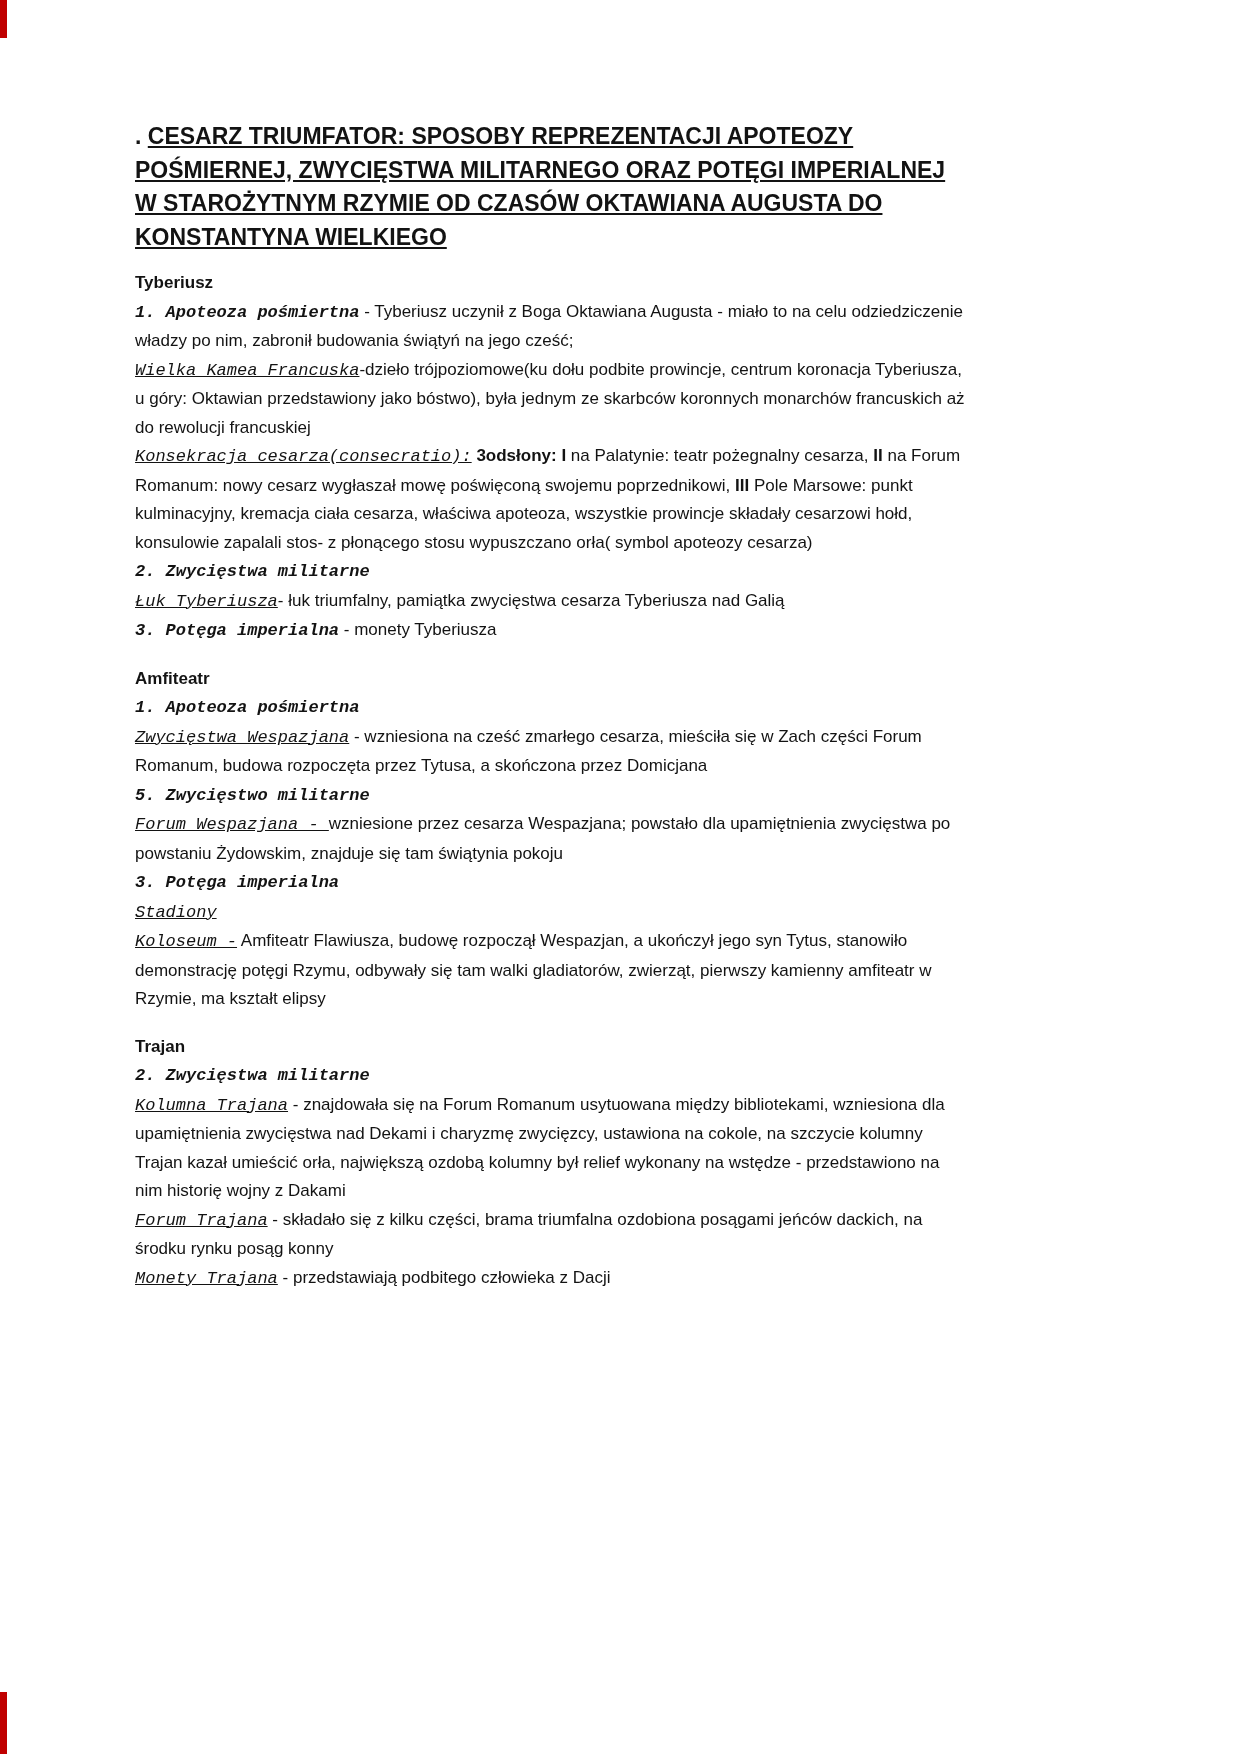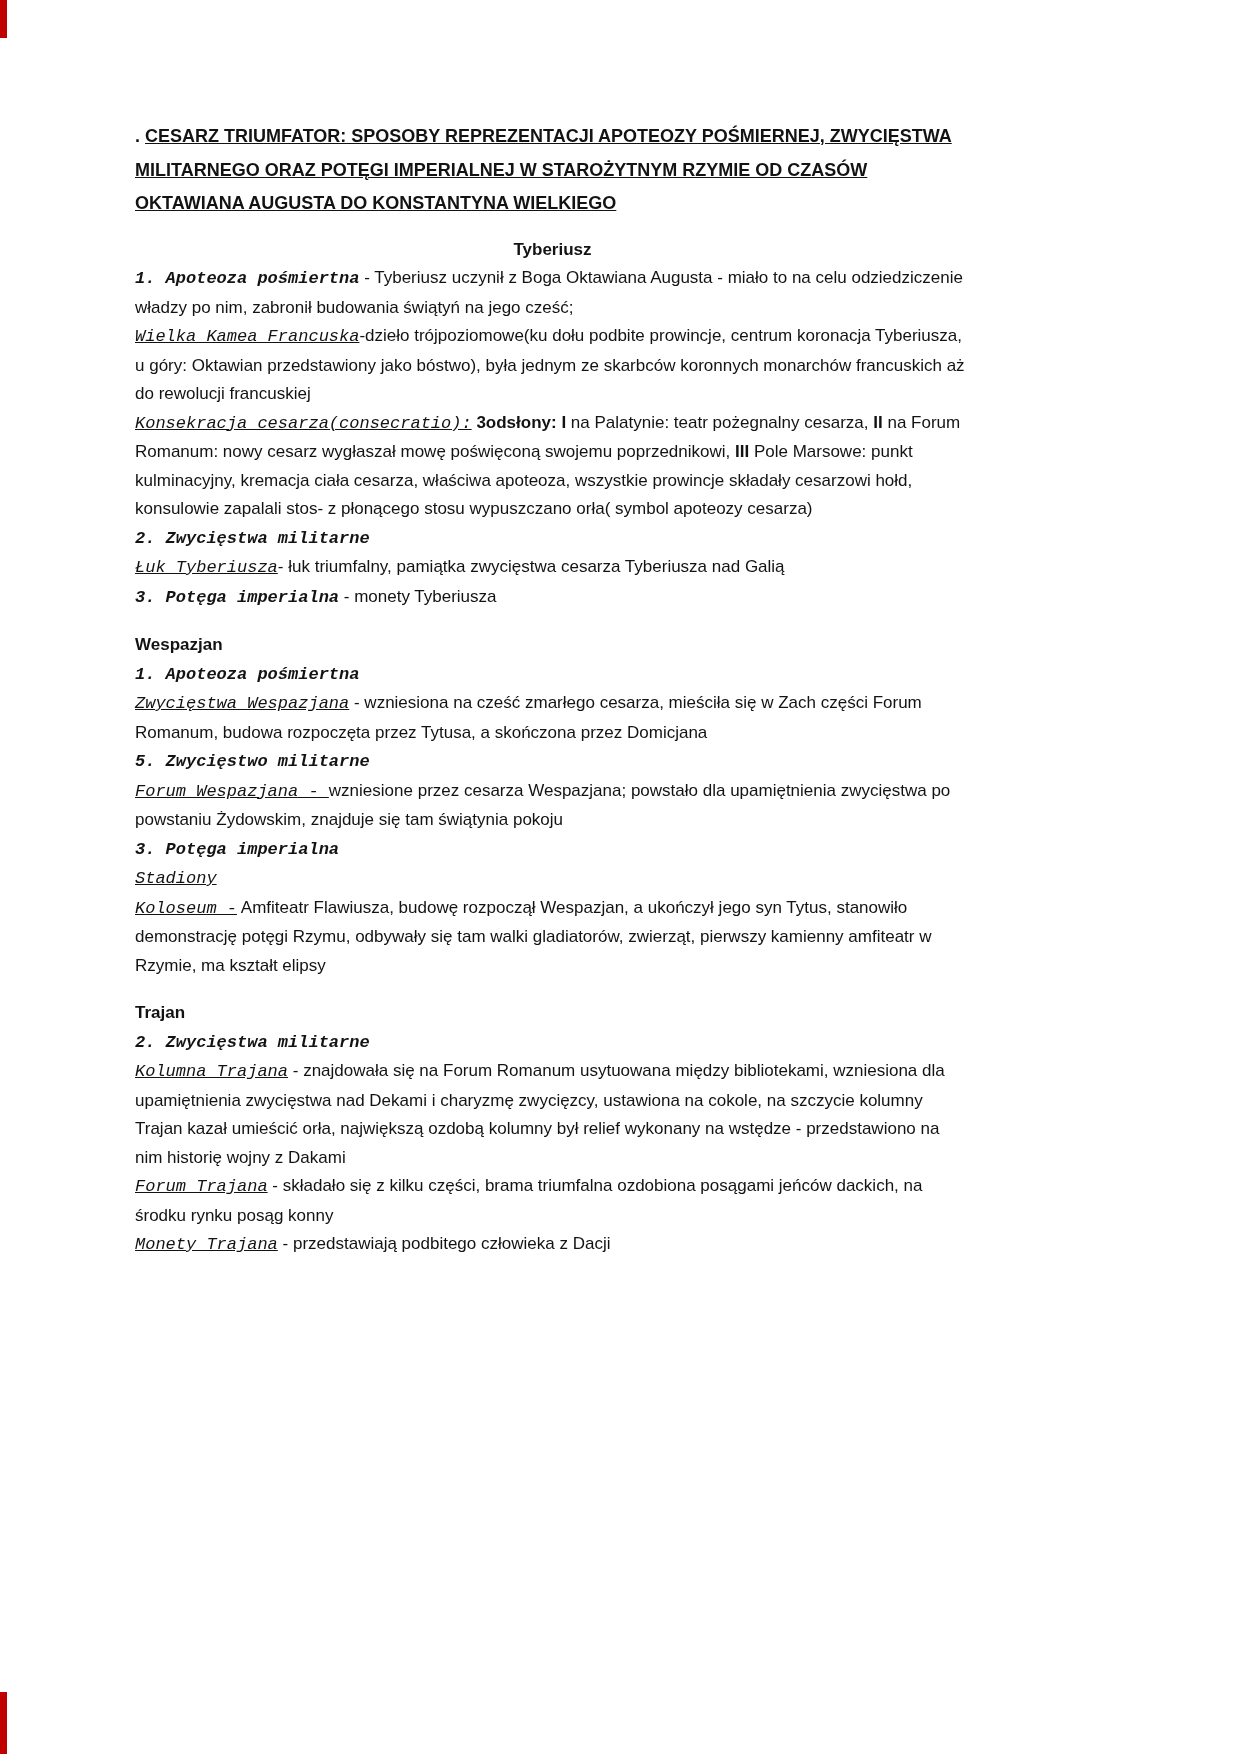--- a/index.html
+++ b/index.html
@@ -31,31 +31,31 @@
     position: absolute;
     left: 135px;
     top: 120px;
     width: 835px;
     font-size: 17px;
     line-height: 28.5px;
     text-align: left;
   }
   .title {
     margin: 0 0 15px 0;
-    font-size: 18px;
+    font-size: 23px;
     line-height: 33.5px;
   }
   .rb { font-weight: bold; }
   .ri { font-style: italic; font-family: Liberation Mono, monospace; }
   .ru { text-decoration: underline; }
   .heading {
     margin: 19px 0 0 0;
     font-weight: bold;
   }
-  #sections .heading:first-child { margin-top: 12px; text-align: center; }
+  #sections .heading:first-child { margin-top: 12px; }
   .block {
     margin: 0;
   }
 </style>
 </head>
 <body>
 
 <div class="page">
   <div class="red-mark top" style="background: rgb(192, 0, 0);"></div>
   <div class="red-mark bottom" style="background: rgb(192, 0, 0);"></div>
@@ -63,21 +63,21 @@
   <div class="content">
     <p class="title"><span class="rb">.  </span><span class="rb ru">CESARZ TRIUMFATOR: SPOSOBY REPREZENTACJI APOTEOZY POŚMIERNEJ, ZWYCIĘSTWA MILITARNEGO ORAZ POTĘGI IMPERIALNEJ W STAROŻYTNYM RZYMIE OD CZASÓW OKTAWIANA AUGUSTA DO KONSTANTYNA WIELKIEGO</span></p>
     <div id="sections">
         <p class="heading">Tyberiusz</p>
         <p class="block"><span class="rb ri">1. Apoteoza pośmiertna</span><span> - Tyberiusz uczynił z Boga Oktawiana Augusta - miało to na celu odziedziczenie władzy po nim, zabronił budowania świątyń na jego cześć;</span></p>
         <p class="block"><span class="ri ru">Wielka Kamea Francuska</span><span>-dzieło trójpoziomowe(ku dołu podbite prowincje, centrum koronacja Tyberiusza, u góry: Oktawian przedstawiony jako bóstwo), była jednym ze skarbców koronnych monarchów francuskich aż do rewolucji francuskiej</span></p>
         <p class="block"><span class="ri ru">Konsekracja cesarza(consecratio):</span><span> </span><span class="rb">3odsłony: I</span><span> na Palatynie: teatr pożegnalny cesarza, </span><span class="rb">II</span><span> na Forum Romanum: nowy cesarz wygłaszał mowę poświęconą swojemu poprzednikowi, </span><span class="rb">III</span><span> Pole Marsowe: punkt kulminacyjny, kremacja ciała cesarza, właściwa apoteoza, wszystkie prowincje składały cesarzowi hołd, konsulowie zapalali stos- z płonącego stosu wypuszczano orła( symbol apoteozy cesarza)</span></p>
         <p class="block"><span class="rb ri">2. Zwycięstwa militarne</span></p>
         <p class="block"><span class="ri ru">Łuk Tyberiusza</span><span>- łuk triumfalny, pamiątka zwycięstwa cesarza Tyberiusza nad Galią</span></p>
         <p class="block"><span class="rb ri">3. Potęga imperialna</span><span> - monety Tyberiusza</span></p>
-        <p class="heading">Wespazjan</p>
+        <p class="heading">Amfiteatr</p>
         <p class="block"><span class="rb ri">1. Apoteoza pośmiertna</span></p>
         <p class="block"><span class="ri ru">Zwycięstwa Wespazjana</span><span> - wzniesiona na cześć zmarłego cesarza,  mieściła się w Zach części Forum Romanum, budowa rozpoczęta przez Tytusa, a skończona przez Domicjana</span></p>
         <p class="block"><span class="rb ri">5. Zwycięstwo militarne</span></p>
         <p class="block"><span class="ri ru">Forum Wespazjana - </span><span>wzniesione przez cesarza Wespazjana; powstało dla upamiętnienia zwycięstwa po powstaniu Żydowskim, znajduje się tam świątynia pokoju</span></p>
         <p class="block"><span class="rb ri">3. Potęga imperialna</span></p>
         <p class="block"><span class="ri ru">Stadiony</span></p>
         <p class="block"><span class="ri ru">Koloseum -</span><span> Amfiteatr Flawiusza, budowę rozpoczął Wespazjan, a ukończył jego syn Tytus, stanowiło demonstrację potęgi Rzymu, odbywały się tam walki gladiatorów, zwierząt, pierwszy kamienny amfiteatr w Rzymie, ma kształt elipsy</span></p>
         <p class="heading">Trajan</p>
         <p class="block"><span class="rb ri">2. Zwycięstwa militarne</span></p>
         <p class="block"><span class="ri ru">Kolumna Trajana</span><span> - znajdowała się na Forum Romanum usytuowana między bibliotekami, wzniesiona dla upamiętnienia zwycięstwa nad Dekami i charyzmę zwycięzcy, ustawiona na cokole, na szczycie kolumny Trajan kazał umieścić orła, największą ozdobą kolumny był relief wykonany na wstędze - przedstawiono na nim historię wojny z Dakami</span></p>

